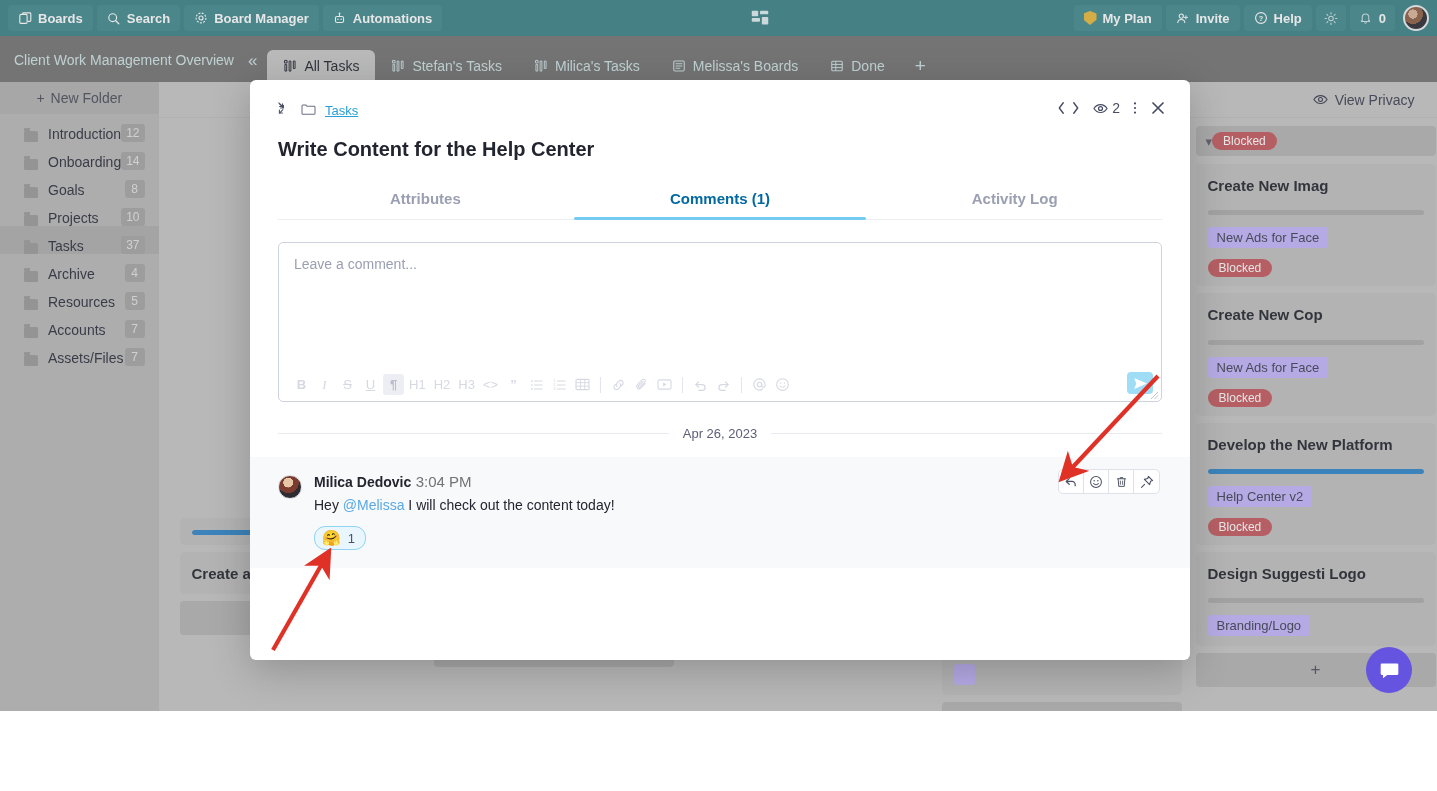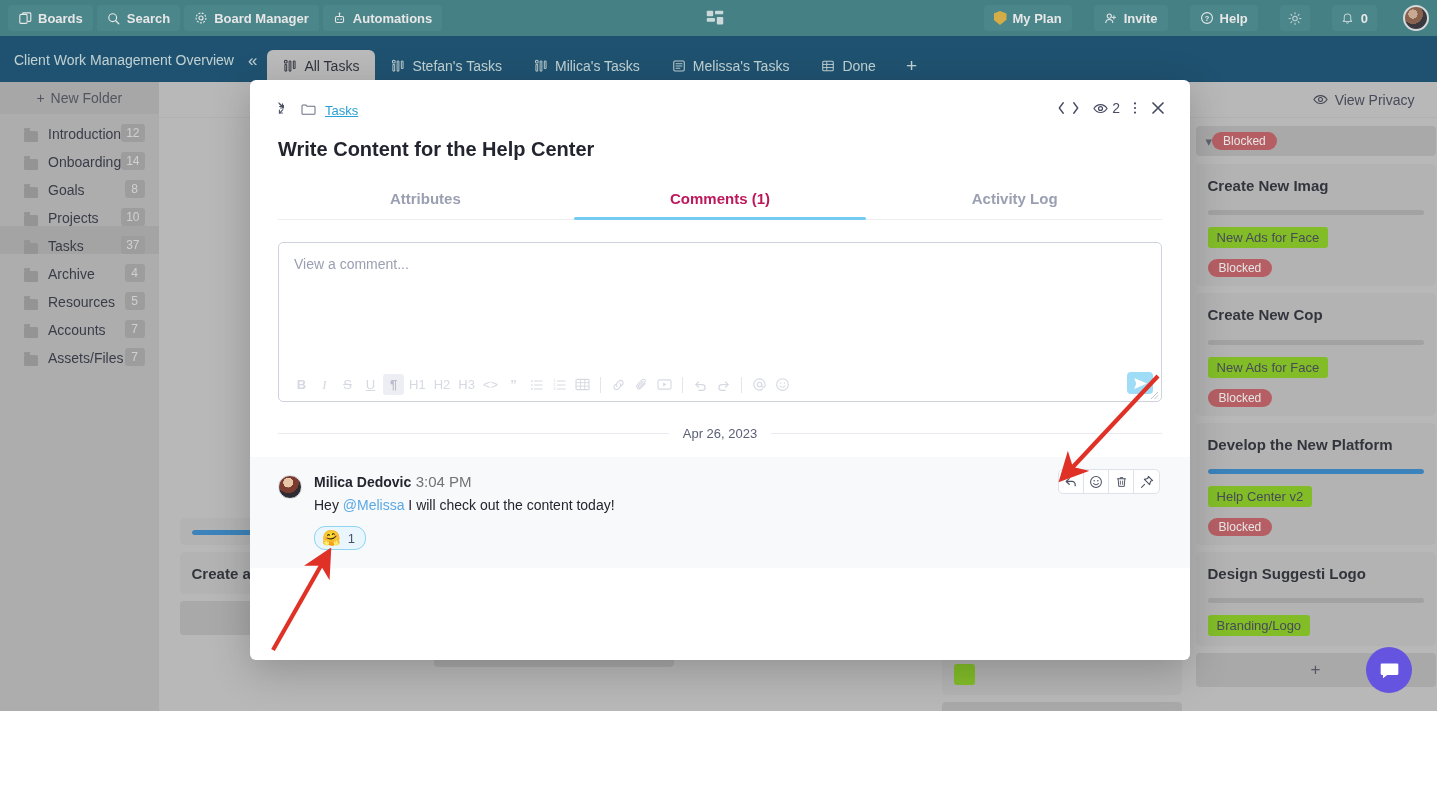--- a/index.html
+++ b/index.html
@@ -19,34 +19,34 @@
   }
   .nav-btn {
     display: flex; align-items: center; gap: 6px;
     height: 26px; padding: 0 10px; margin-right: 4px;
     border-radius: 4px; background: #41898f;
     color: #ffffff; font-size: 13px; font-weight: bold;
     white-space: nowrap; cursor: pointer;
   }
   .nav-btn .ico { display: inline-flex; width: 14px; height: 14px; align-items: center; justify-content: center; }
   .nav-spacer { flex: 1 1 auto; }
-  .nav-right { display: flex; align-items: center; gap: 18px; }
+  .nav-right { display: flex; align-items: center; gap: 0; }
   .plan-btn { background: #41898f; }
   .shield { width: 13px; height: 14px; background: #e8b93b;
     clip-path: polygon(50% 0%, 100% 18%, 100% 62%, 50% 100%, 0% 62%, 0% 18%); }
   .avatar-top {
     width: 26px; height: 26px; border-radius: 50%;
     background: radial-gradient(circle at 36% 32%, #d9b49a 0 22%, #8d5e44 23% 48%, #2b2b33 49% 100%);
     border: 2px solid #e9eef0; margin-left: 4px; cursor: pointer;
   }
 
   
   .boardbar {
     position: absolute; top: 36px; left: 0; width: 1437px; height: 46px;
-    background: #0c4a6e; display: flex; align-items: flex-end;
+    background: #737373; display: flex; align-items: flex-end;
   }
   .board-title {
     color: #cfe4e6; font-size: 14px; padding: 0 14px 14px 14px;
     white-space: nowrap;
   }
   .collapse-ico { color: #cfe4e6; font-size: 17px; padding: 0 10px 11px 0; cursor: pointer; }
   .tab {
     display: flex; align-items: center; gap: 7px;
     height: 32px; padding: 0 16px; border-radius: 6px 6px 0 0;
     color: #cfe4e6; font-size: 14px; white-space: nowrap; cursor: pointer;
@@ -114,21 +114,21 @@
   .card {
     background: #c0c0c0; border-radius: 5px; padding: 12px 12px 10px 12px;
     margin-bottom: 7px;
   }
   .card-title { font-size: 15px; font-weight: bold; color: #23262f; line-height: 1.35; }
   .prog-wrap { display: flex; align-items: center; gap: 8px; margin-top: 14px; }
   .prog-track { flex: 1 1 auto; height: 5px; background: #ababab; border-radius: 3px; overflow: hidden; }
   .prog-fill { height: 5px; background: #2e86c8; border-radius: 3px; }
   .prog-lbl { font-size: 13px; color: #3d4250; }
   .chip {
-    display: inline-block; background: #84cc16; color: #3c4051;
+    display: inline-block; background: #c4b5fd; color: #3c4051;
     font-size: 13px; border-radius: 3px; padding: 3px 9px; margin-top: 12px;
   }
   .card-foot { display: flex; justify-content: flex-end; margin-top: 10px; }
   .av { width: 24px; height: 24px; border-radius: 50%;
     background: radial-gradient(circle at 36% 32%, #d9b49a 0 22%, #8d5e44 23% 48%, #2b2b33 49% 100%);
     border: 2px solid #cfcfcf; }
   .av + .av { margin-left: -9px; }
   .add-card {
     height: 34px; background: #b4b4b4; border-radius: 4px;
     display: flex; align-items: center; justify-content: center;
@@ -157,21 +157,21 @@
     display: flex; align-items: center; gap: 13px; color: #474c63;
   }
   .m-actions .it { display: flex; align-items: center; gap: 4px; cursor: pointer; font-size: 14px; }
   .m-tabs {
     display: flex; margin-top: 18px; border-bottom: 1px solid #eceef2;
   }
   .m-tab {
     flex: 1 1 0; text-align: center; padding: 11px 0 12px 0;
     font-size: 15px; color: #9aa0b1; cursor: pointer; position: relative; font-weight: bold;
   }
-  .m-tab.active { color: #be185d; }
+  .m-tab.active { color: #0369a1; }
   .m-tab.active:after {
     content: ''; position: absolute; left: 50%; transform: translateX(-50%);
     bottom: -1px; width: 292px; height: 3px; background: #74cdf0; border-radius: 2px;
   }
   .m-body { padding: 0 28px; }
   .editor {
     margin-top: 22px; border: 1px solid #cfd3dd; border-radius: 5px;
     position: relative; height: 160px; display: flex; flex-direction: column;
   }
   .editor-input {
@@ -370,21 +370,21 @@
           <circle cx="3.2" cy="3" r="1.6" fill="none" stroke="#cfe4e6" stroke-width="1.2"></circle>
           <path d="M2.2 6.2h2v7.6h-2z M7 2.4h2v11.4H7z M11.8 2.4h2v8.4h-2z" fill="none" stroke="#cfe4e6" stroke-width="1.1"></path>
         </svg>
       <span>Milica's Tasks</span>
     </div>
     <div class="tab">
       <svg width="14" height="14" viewBox="0 0 16 16">
           <rect x="2" y="2.2" width="12" height="11.6" rx="1.4" fill="none" stroke="#cfe4e6" stroke-width="1.2"></rect>
           <path d="M4.6 5.4h6.8M4.6 8h6.8M4.6 10.6h4.4" stroke="#cfe4e6" stroke-width="1.1" stroke-linecap="round"></path>
         </svg>
-      <span>Melissa's Tasks</span>
+      <span>Melissa's Boards</span>
     </div>
     <div class="tab">
       <svg width="14" height="14" viewBox="0 0 16 16">
           <rect x="2" y="2.6" width="12" height="10.8" rx="1.2" fill="none" stroke="#cfe4e6" stroke-width="1.2"></rect>
           <path d="M2 6.2h12M2 9.8h12M6.6 2.6v10.8" stroke="#cfe4e6" stroke-width="1.1"></path>
         </svg>
       <span>Done</span>
     </div>
     <div class="tab-plus">+</div>
   </div>
@@ -654,21 +654,21 @@
       <div class="m-tabs">
         <div class="m-tab">Attributes</div>
         <div class="m-tab active">Comments (1)</div>
         <div class="m-tab">Activity Log</div>
       </div>
     </div>
 
     <div class="m-body">
 
       <div class="editor">
-        <div class="editor-input">View a comment...</div>
+        <div class="editor-input">Leave a comment...</div>
         <div class="toolbar">
           <span class="tb strong">B</span>
           <span class="tb ital">I</span>
           <span class="tb strike">S</span>
           <span class="tb under">U</span>
           <span class="tb on strong">¶</span>
           <span class="tb">H1</span>
           <span class="tb">H2</span>
           <span class="tb">H3</span>
           <span class="tb">&lt;&gt;</span>

